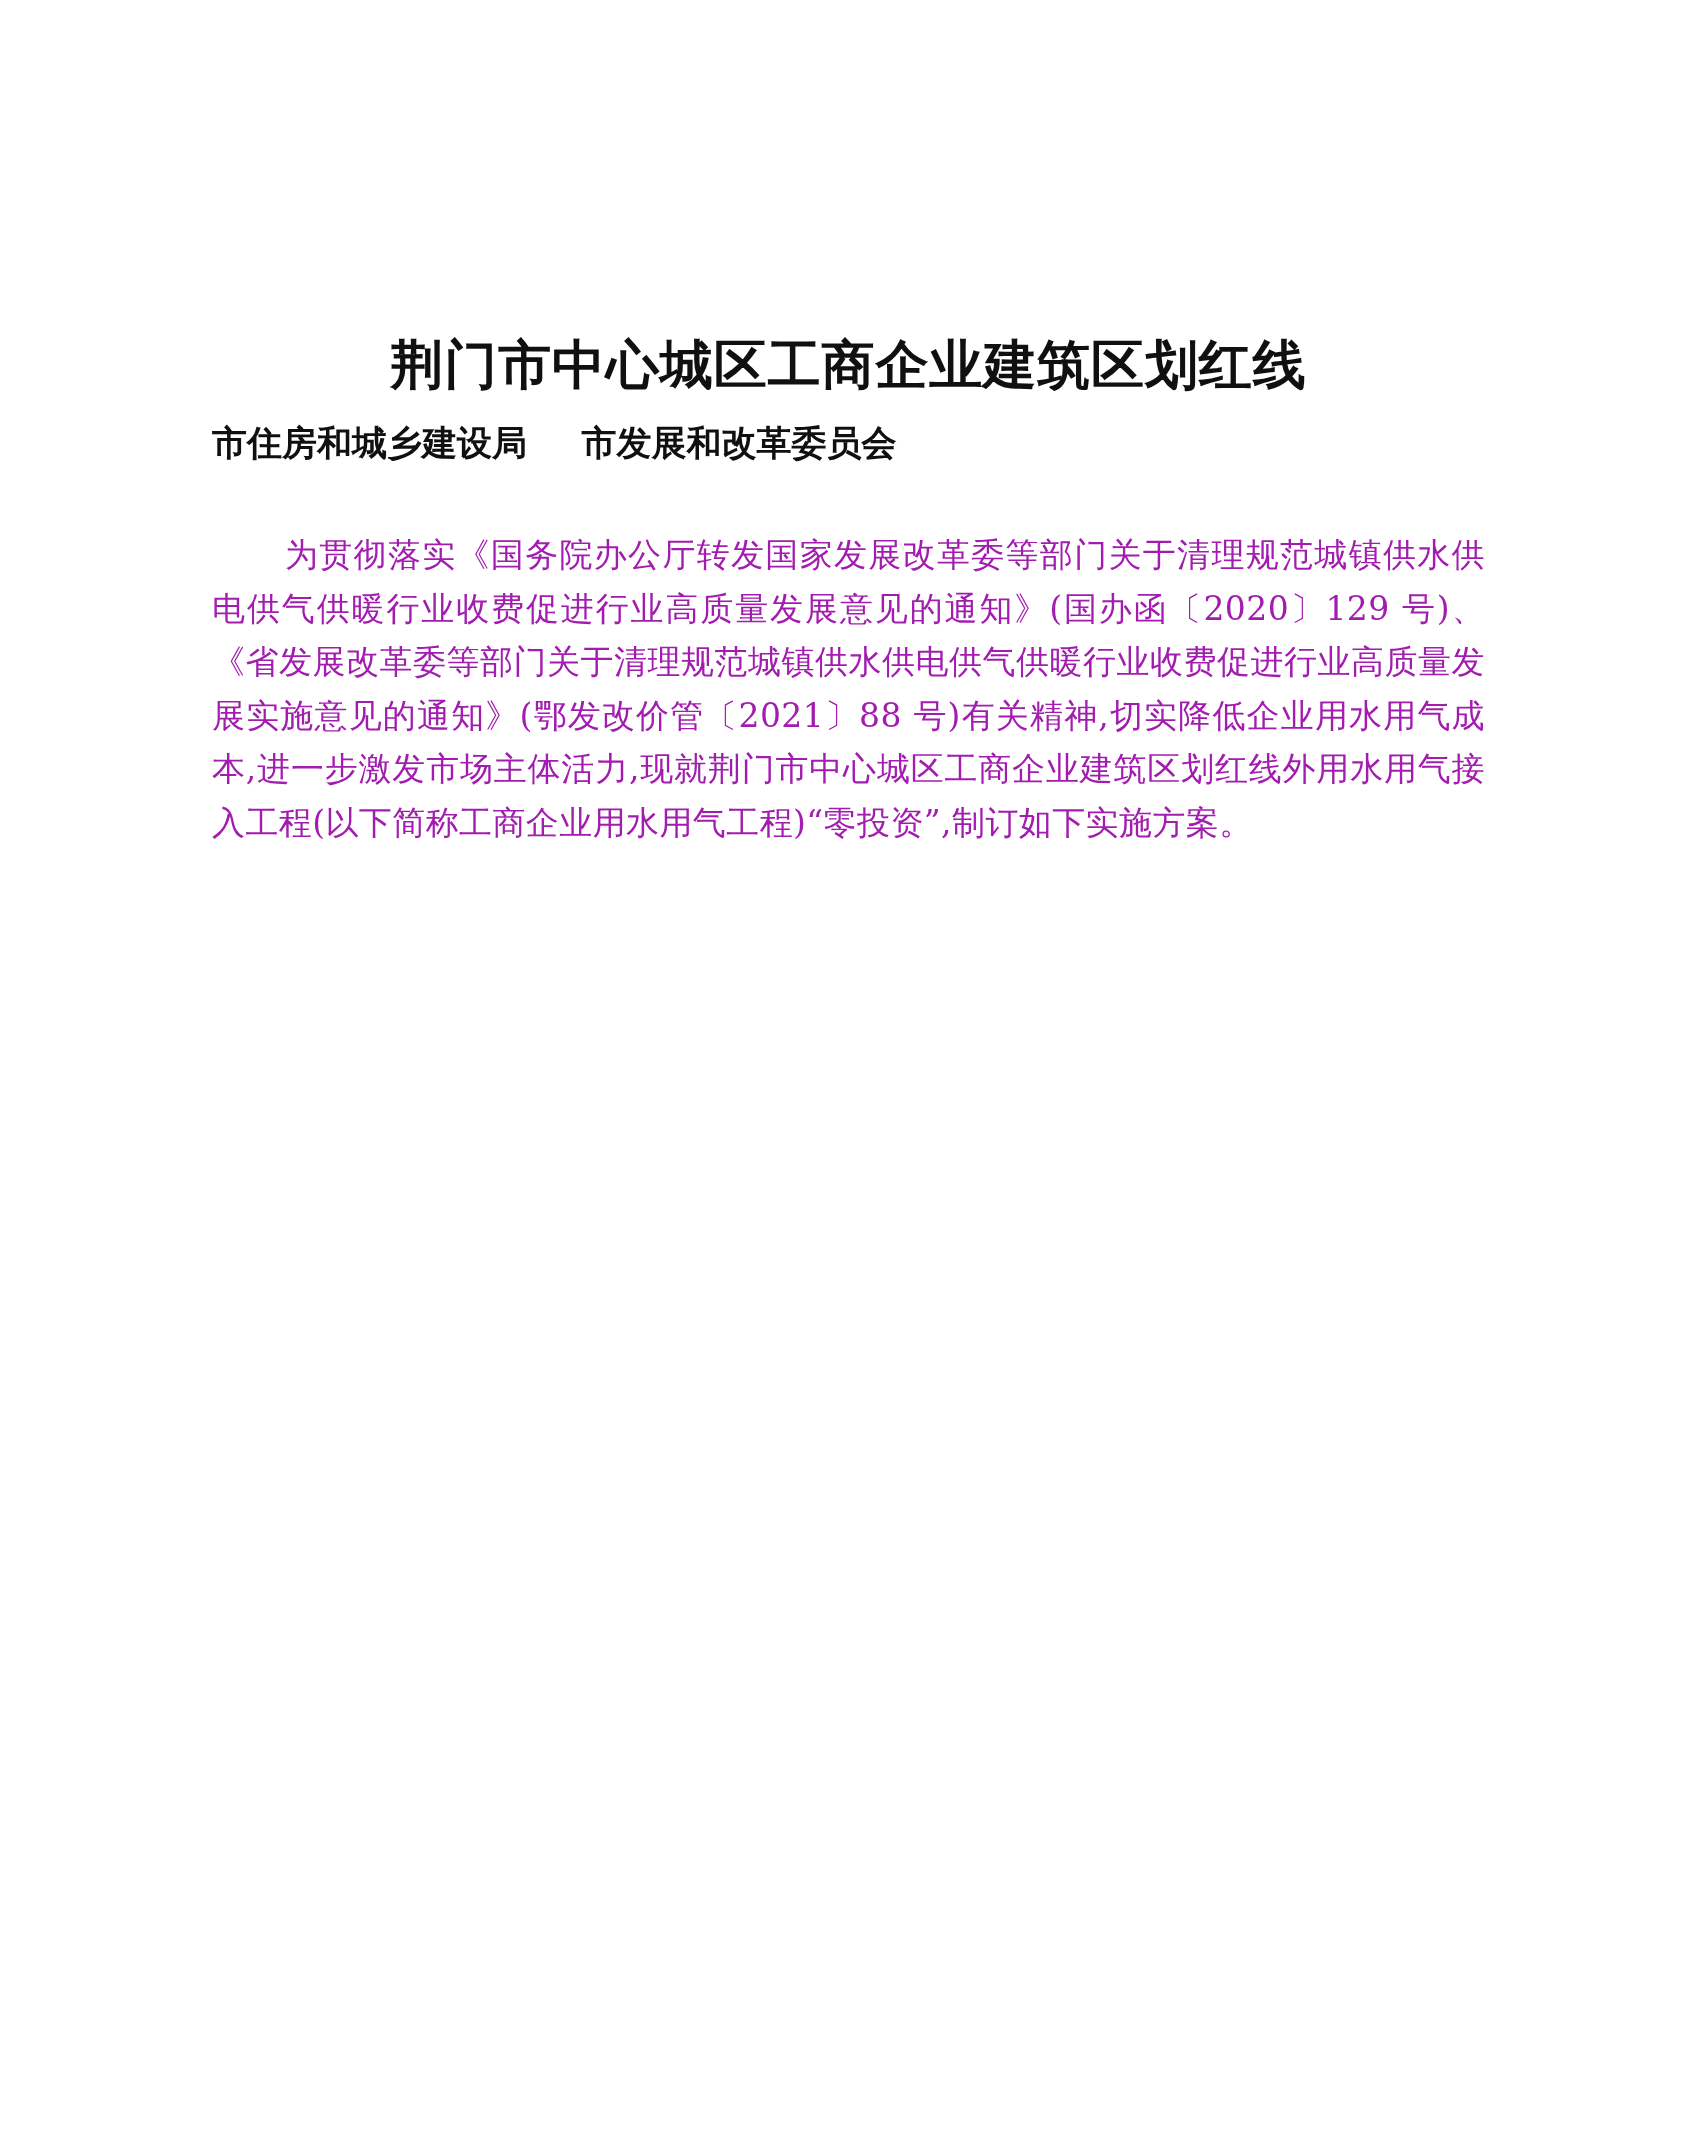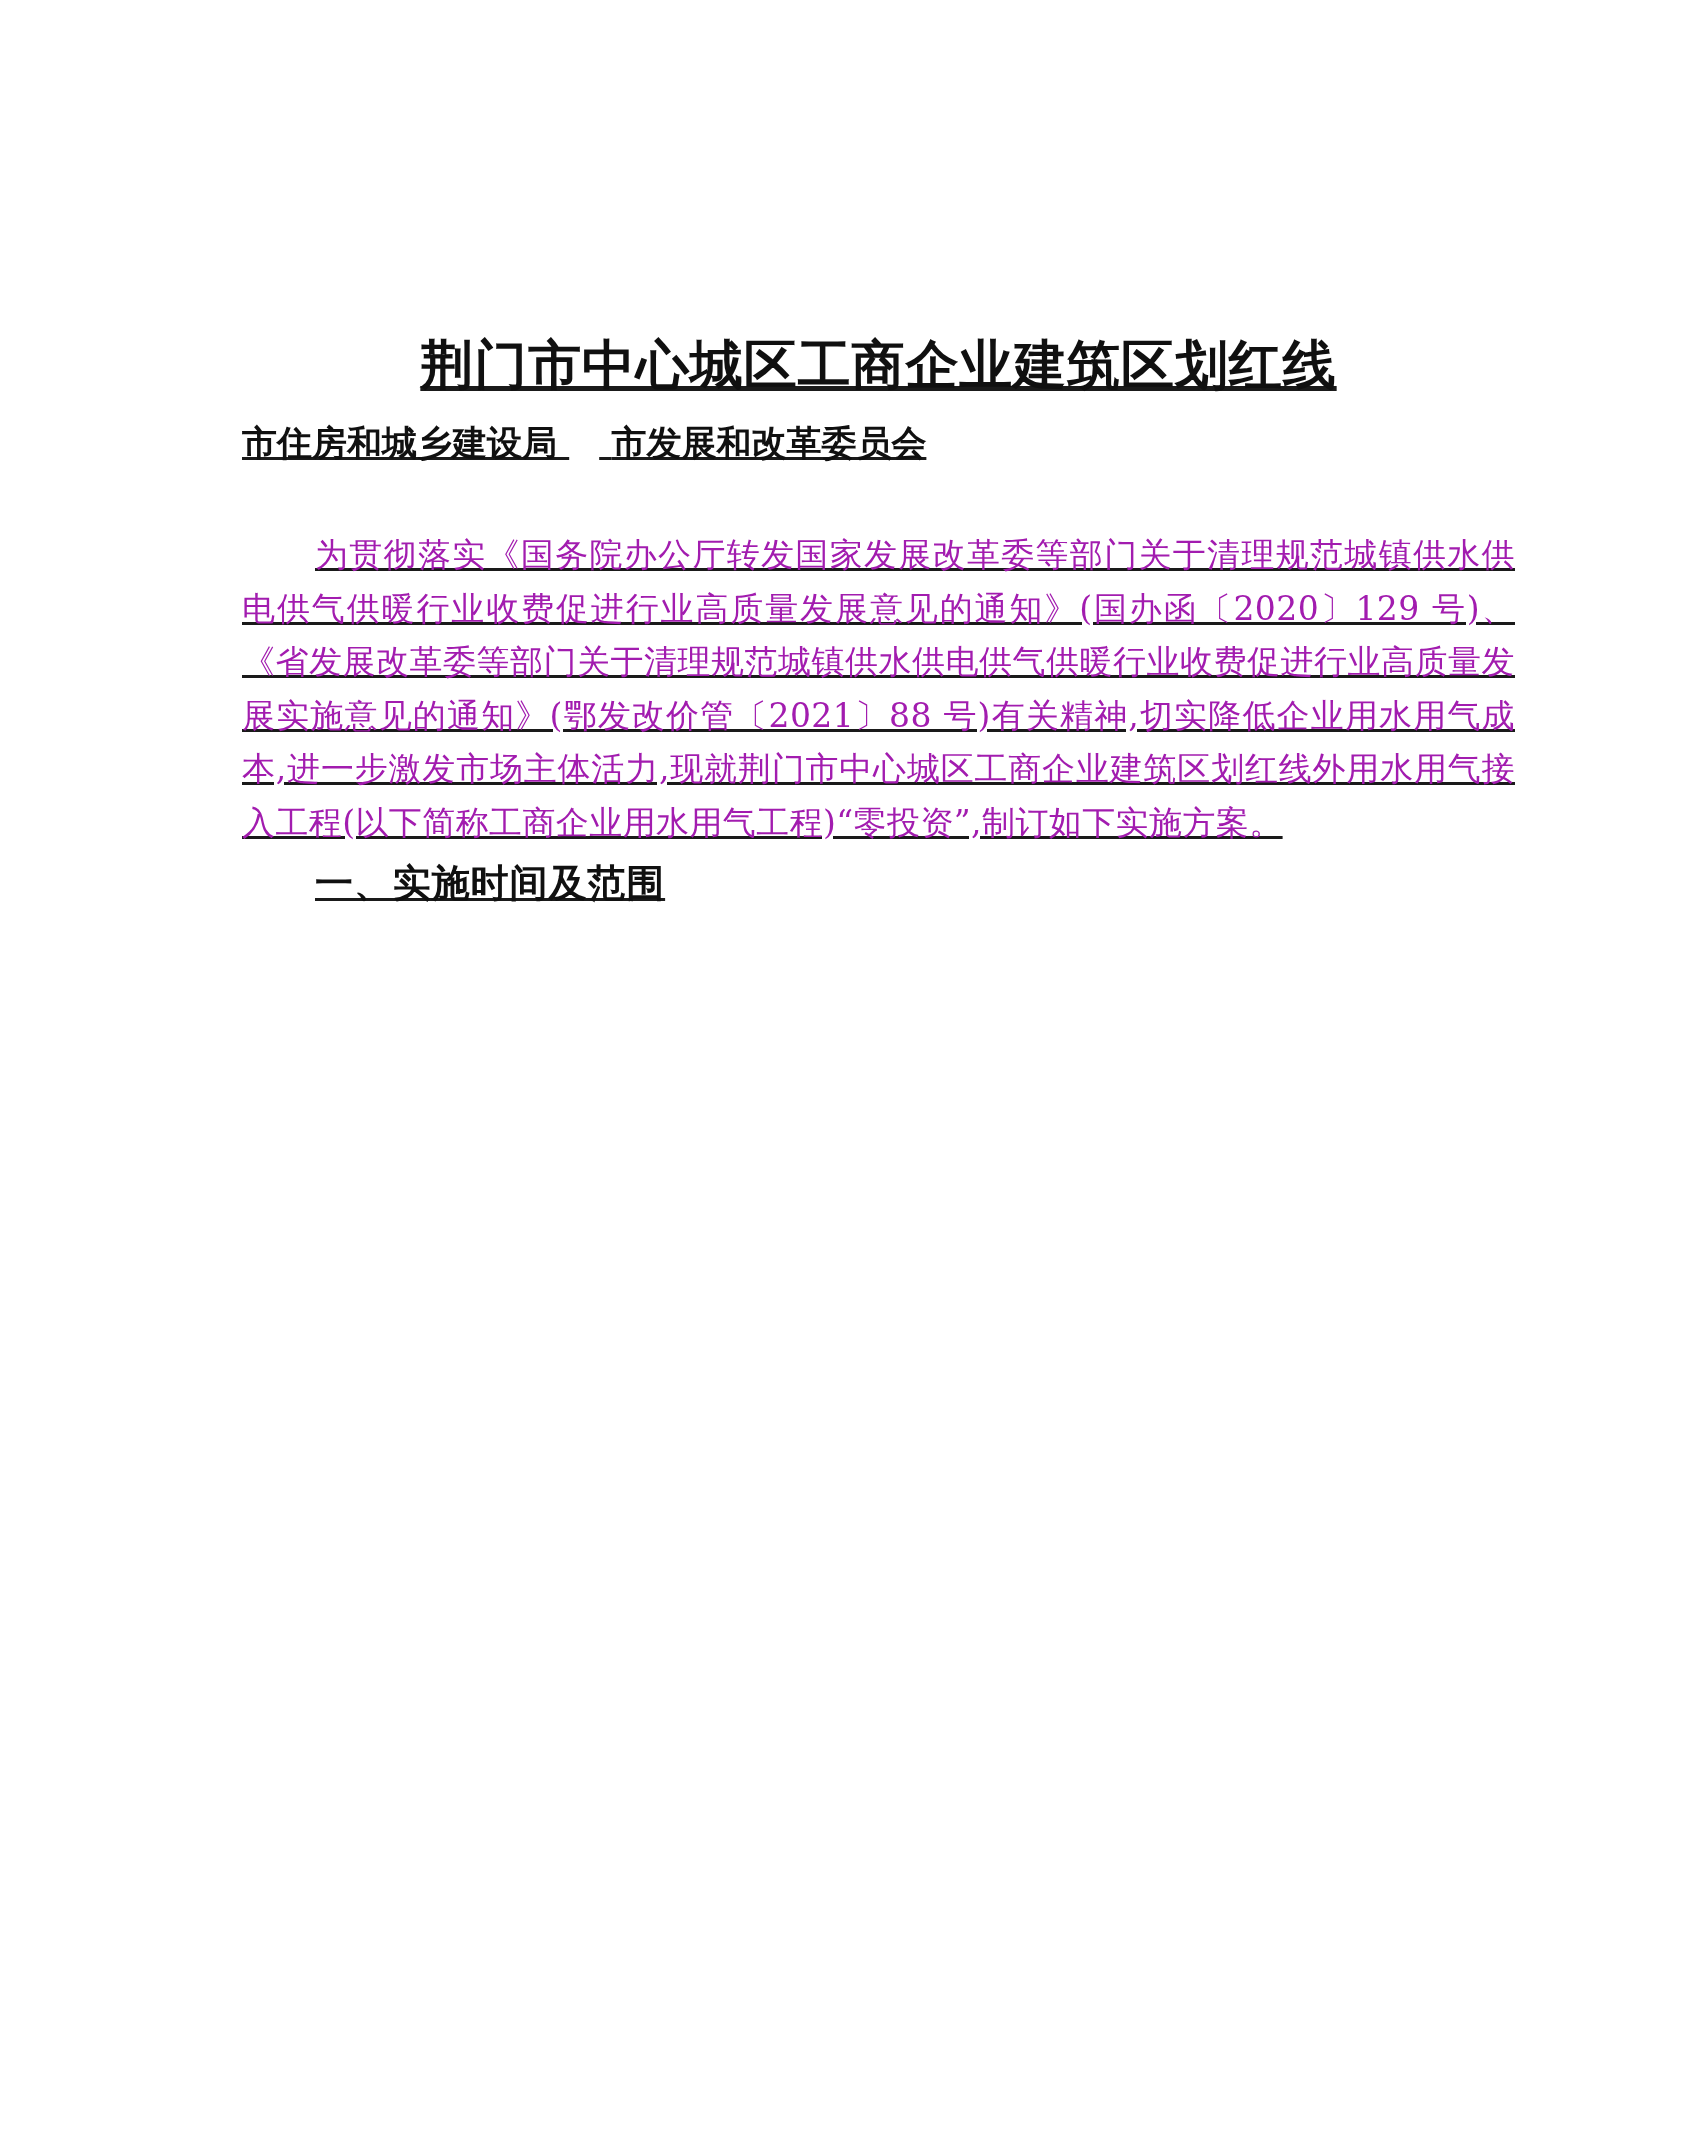--- a/index.html
+++ b/index.html
@@ -15,24 +15,23 @@
     position: relative;
     width: 1707px;
     height: 2414px;
     background: #ffffff;
     box-sizing: border-box;
     padding: 0;
     overflow: hidden;
   }
   .content {
     position: absolute;
-    left: 242px;
+    left: 212px;
     top: 327px;
     width: 1273px;
-    text-decoration: underline;
   }
   .doc-title {
     text-align: center;
     font-family: "DejaVu Serif", "Liberation Serif", serif;
     font-weight: bold;
     font-size: 53px;
     line-height: 1.42;
     letter-spacing: 0.9px;
     color: #101010;
     margin: 0;
@@ -104,20 +103,19 @@
       <span class="issuer-row first">
         <span>市住房和城乡建设局</span>
         <span class="sp"></span>
         <span>市发展和改革委员会</span>
       </span>
     </div>
 
     <div class="body-block">
       <p class="para">为贯彻落实《国务院办公厅转发国家发展改革委等部门关于清理规范城镇供水供电供气供暖行业收费促进行业高质量发展意见的通知》(国办函〔2020〕129 号)、《省发展改革委等部门关于清理规范城镇供水供电供气供暖行业收费促进行业高质量发展实施意见的通知》(鄂发改价管〔2021〕88 号)有关精神,切实降低企业用水用气成本,进一步激发市场主体活力,现就荆门市中心城区工商企业建筑区划红线外用水用气接入工程(以下简称工商企业用水用气工程)“零投资”,制订如下实施方案。</p>
 
-      <h2 class="section">一、实施时间及范围</h2>
 
     </div>
 
   </div>
 
 </div>
 
 
 </body></html>

